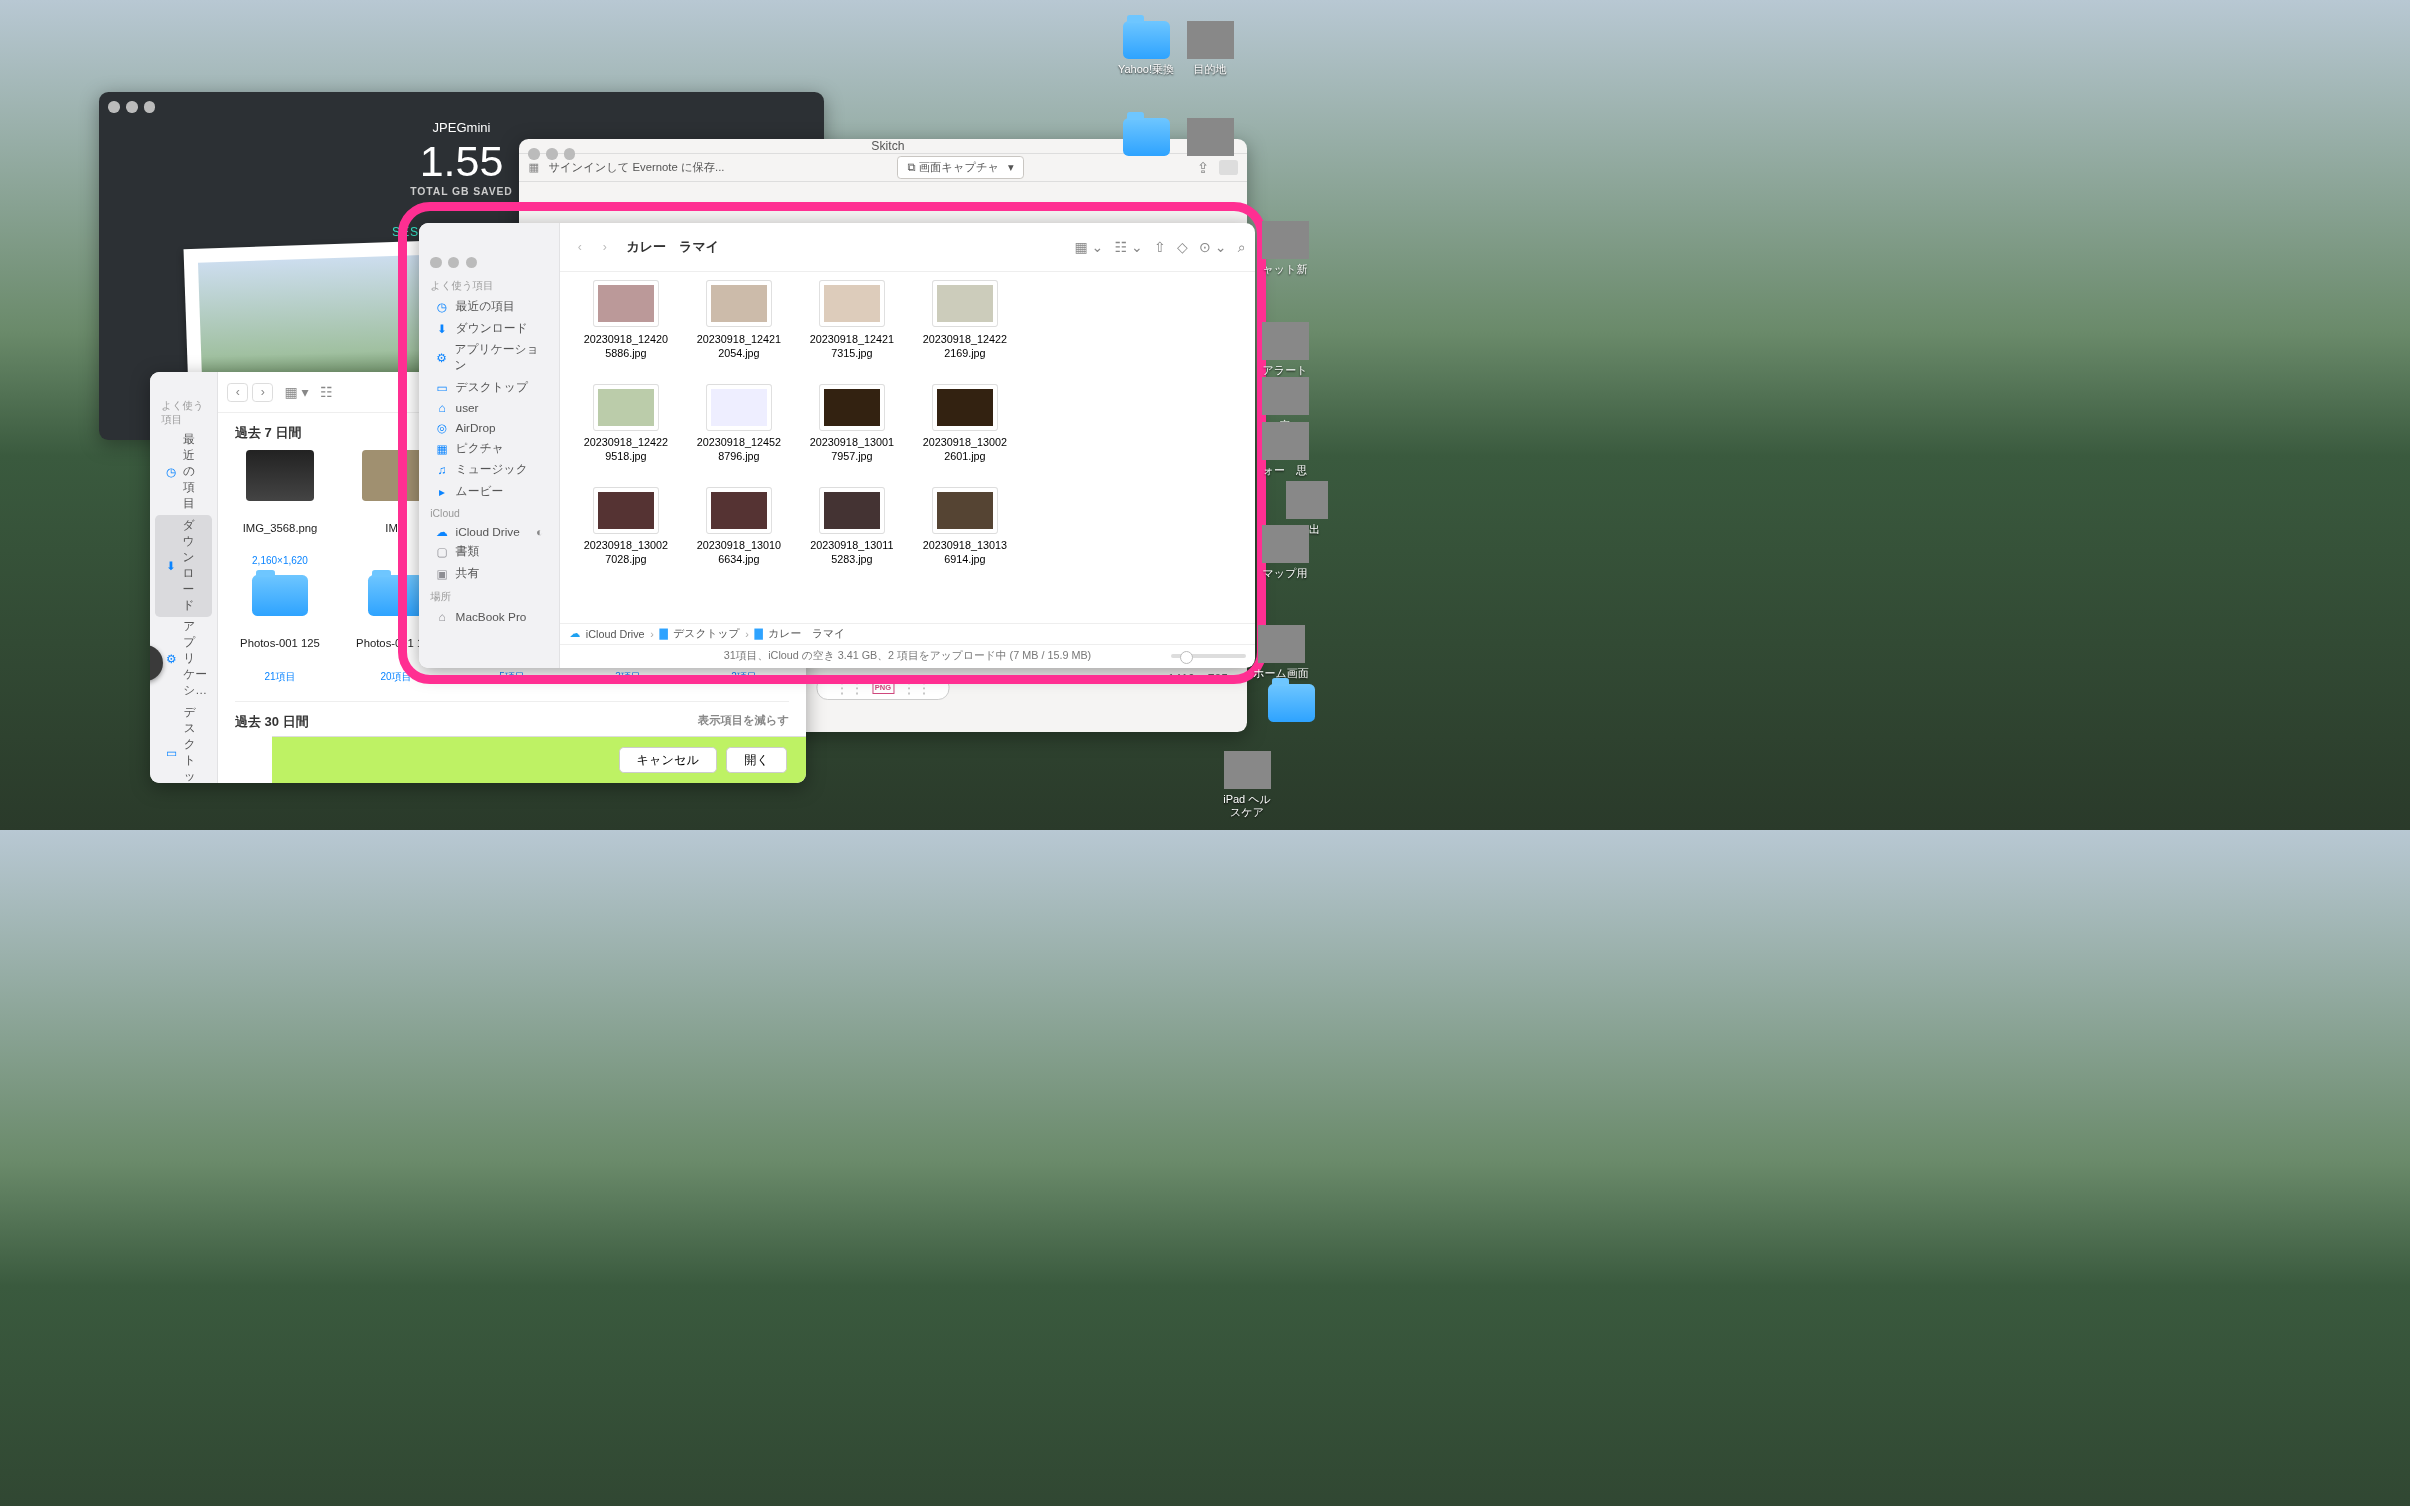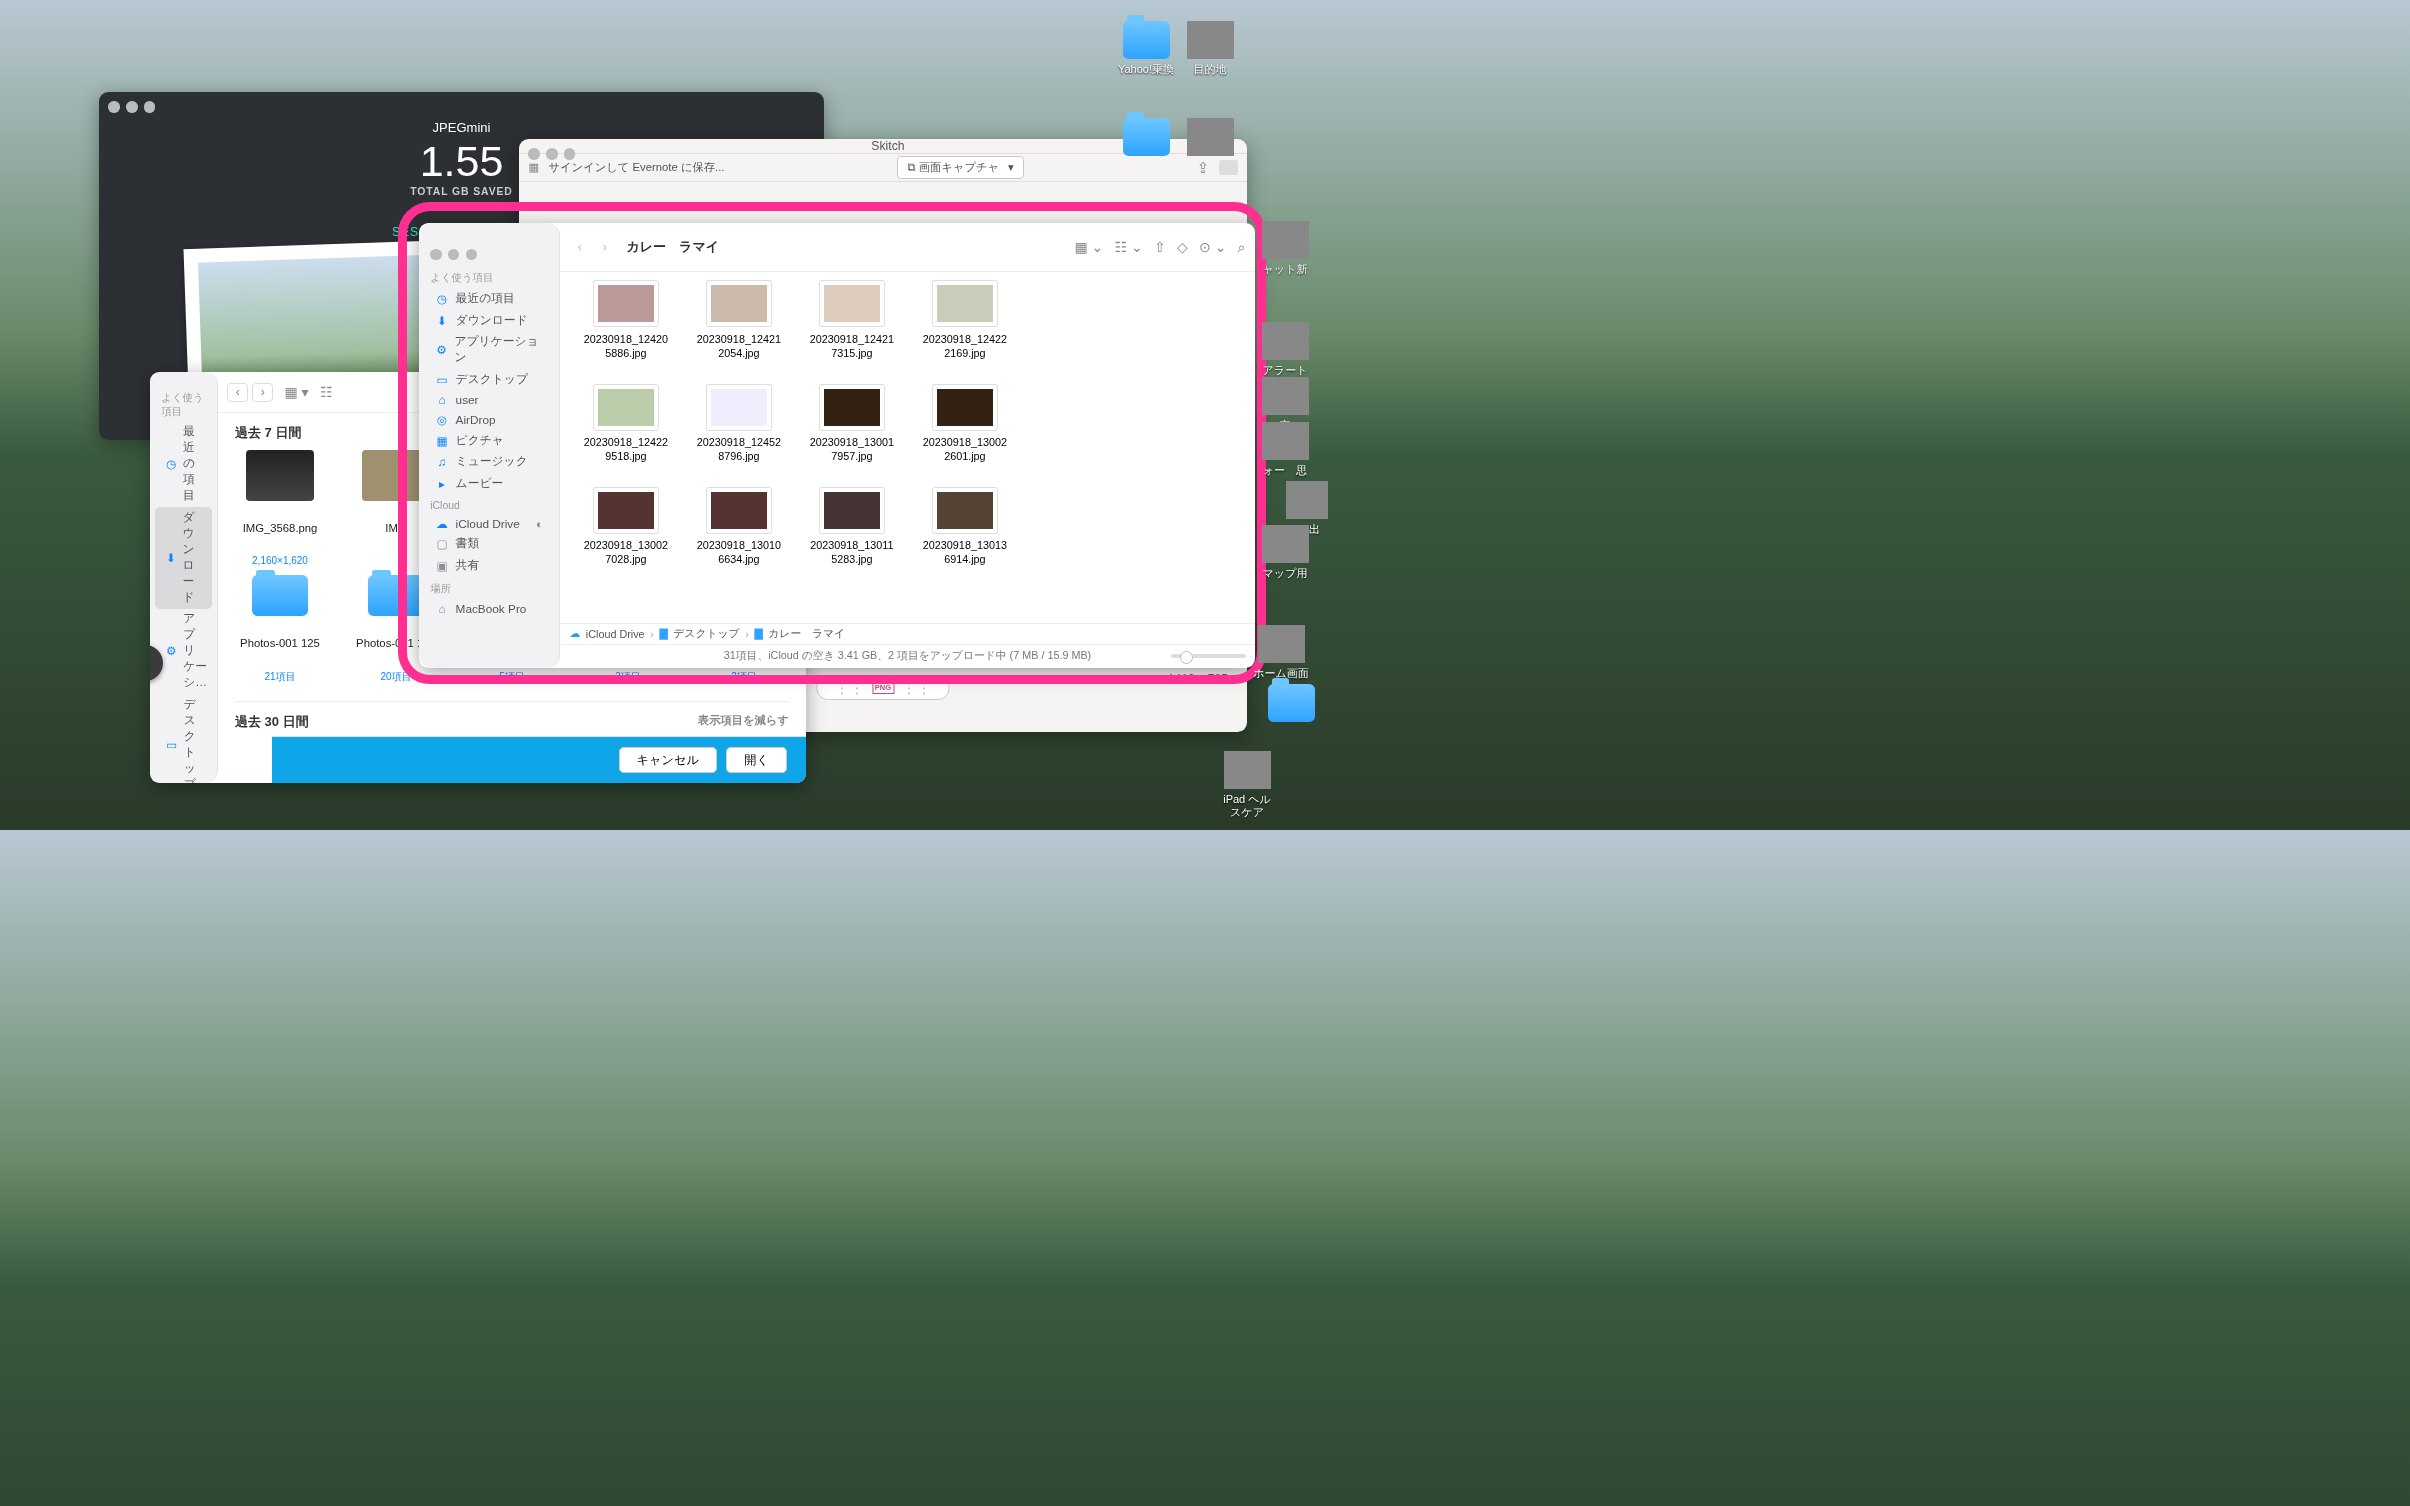--- a/index.html
+++ b/index.html
@@ -23,21 +23,21 @@
 #skitch .titlebar .center { flex:1; text-align:center; font-size:12.2px; color:#555; }
 #skitch .toolbar { display:flex; align-items:center; height:28px; padding:0 9.4px; gap:9.4px; font-size:11.3px; border-bottom:0.9px solid #ddd;}
 #skitch .toolbar .btn { border:0.9px solid #c9c6c2; border-radius:3.8px; padding:2.8px 9.4px; font-size:11.3px; background:#fff; color:#555; }
 #skitch .canvas { position:relative; height:523px; display:flex; justify-content:center; align-items:flex-end; }
 #skitch .pill { position:absolute; bottom:4.7px; left:50%; transform:translateX(-50%); background:#fff; border:0.9px solid #ccc; border-radius:11.3px; padding:2.8px 17px; display:flex; gap:7.5px; align-items:center; }
 #skitch .png { font-size:7.5px; color:#d0487e; font-weight:700; border:0.9px solid #d0487e; padding:0.9px 1.9px;}
 #skitch .dims { position:absolute; bottom:19px; right:19px; font-size:12.2px; color:#666;}
 
 
 .finder { background:#fff; }
-.finder .side { width:137px; background:#f2f2f4; border-right:0.9px solid #e2e2e4; padding-top:13px; overflow:hidden; font-size:11.8px; color:#555;border-radius:13px;}
+.finder .side { width:137px; background:#f2f2f4; border-right:0.9px solid #e2e2e4; padding-top:21px; overflow:hidden; font-size:11.8px; color:#555;}
 .finder .side .hdr { color:#999; font-size:10.4px; padding:5.6px 11.3px 2.8px; font-weight:500;}
 .finder .side .item { display:flex; align-items:center; gap:6.6px; padding:2.8px 11.3px; border-radius:4.7px; margin:0 4.7px;}
 .finder .side .item.sel { background:#dadadd; }
 .finder .side .ico { width:14px; height:14px; display:inline-flex; align-items:center; justify-content:center; color:#8e8e93; }
 .finder .side .ico.blue { color:#0a84ff; }
 .finder .main { flex:1; display:flex; flex-direction:column;}
 .finder .tools { display:flex; align-items:center; height:41px; padding:0 9.4px; gap:11.3px; border-bottom:0.9px solid #eee;}
 .finder .nav { display:flex; gap:3.8px; }
 .finder .nav span { width:21px; height:19px; border:0.9px solid #ddd; border-radius:3.8px; display:flex; align-items:center; justify-content:center; color:#888; font-size:12.2px;}
 .finder .titletxt { font-size:13px; font-weight:600; color:#333; }
@@ -71,21 +71,21 @@
 #finder1 .tools { height:41px; }
 #finder1 .content { flex:1; padding:0 17px 0 17px; overflow:hidden;}
 #finder1 .sec { font-size:13px; font-weight:600; color:#333; padding:11.3px 0 7.5px; border-top:0.9px solid #eee;}
 #finder1 .row { display:flex; gap:26px; }
 #finder1 .cellA { display:flex; flex-direction:column; align-items:center; gap:21px; width:90px;}
 #finder1 .thumbA { width:68px; height:51px; background:#333; border-radius:3.8px; display:flex; align-items:center; justify-content:center;}
 #finder1 .folder { width:56px; height:41px; background:linear-gradient(#6ec6ff,#2ea3ff); border-radius:5.6px; position:relative;}
 #finder1 .folder::before { content:""; position:absolute; top:-5.6px; left:3.8px; width:19px; height:7.5px; background:#6ec6ff; border-radius:2.8px 2.8px 0 0;}
 #finder1 .name { font-size:11.3px; text-align:center; color:#222;}
 #finder1 .meta { font-size:10px; color:#888;}
-#finder1 .foot { position:absolute; bottom:0; left:122px; right:0; height:47px; border-top:0.9px solid #ddd; display:flex; align-items:center; justify-content:flex-end; gap:9.4px; padding:0 19px; background:#0ea5e9;}
+#finder1 .foot { position:absolute; bottom:0; left:122px; right:0; height:47px; border-top:0.9px solid #ddd; display:flex; align-items:center; justify-content:flex-end; gap:9.4px; padding:0 19px; background:#bef264;}
 #finder1 .foot button { border:0.9px solid #ccc; background:#fff; border-radius:4.7px; padding:3.8px 17px; font-size:12.2px;}
 #finder1 .reduce { font-size:11.3px; color:#888; float:right;}
 #filterbtn { position:absolute; left:-23.5px; top:273px; width:36px; height:36px; border-radius:18px; background:#3a3a3a; color:#ddd; display:flex; align-items:center; justify-content:center; font-size:13px; box-shadow:0 1.9px 5.6px rgba(0,0,0,0.4);}
 
 
 .dicon { position:absolute; width:58px; text-align:center; }
 .dicon .fsq { width:47px; height:38px; margin:0 auto 3.8px; background:linear-gradient(#6ec6ff,#2ea3ff); border-radius:5.6px; position:relative;}
 .dicon .fsq::before{content:""; position:absolute; top:-5.6px; left:4.7px; width:17px; height:7.5px; background:#6ec6ff; border-radius:2.8px 2.8px 0 0;}
 .dicon .pix { width:47px; height:38px; margin:0 auto 3.8px; background:#888;}
 .dicon .lbl { font-size:11px; color:#fff; text-shadow:0 0.9px 1.9px rgba(0,0,0,0.9); line-height:1.2;}

